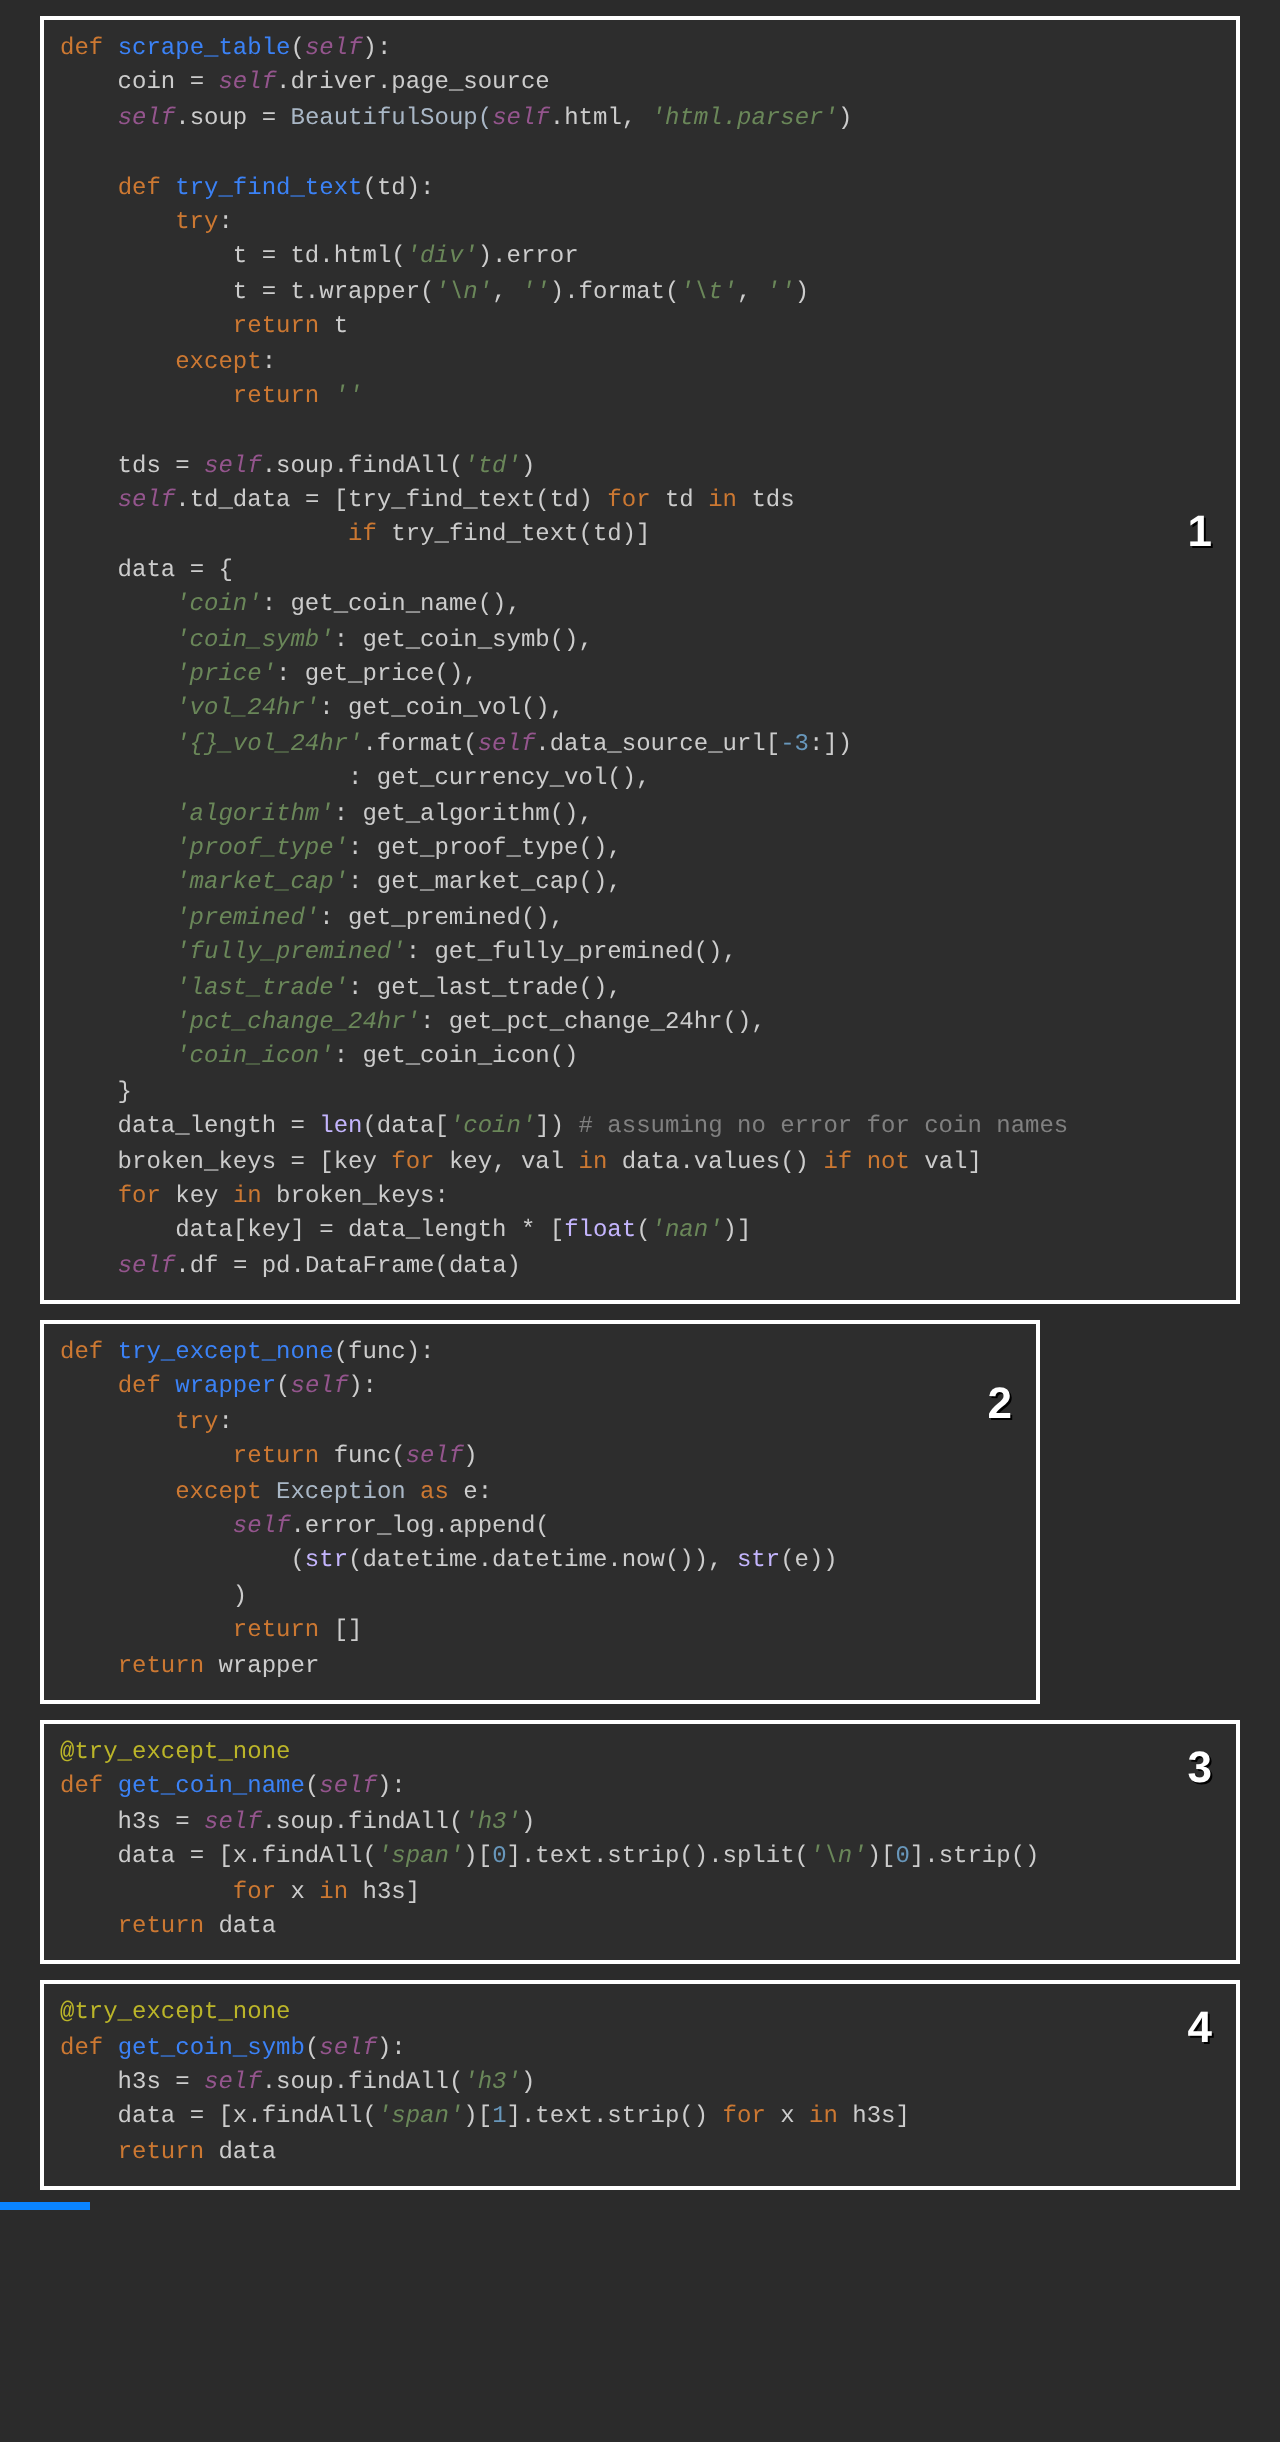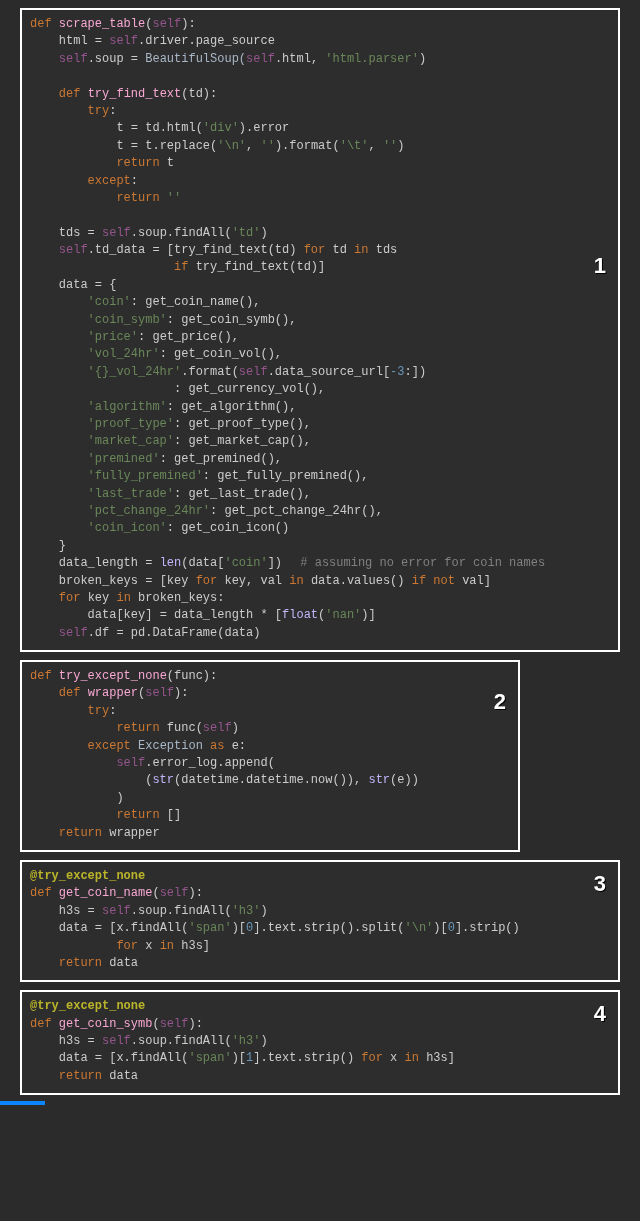--- a/index.html
+++ b/index.html
@@ -30,50 +30,50 @@
     text-shadow: 1px 1px 0 #000;
   }
   pre {
     margin: 0;
     white-space: pre;
     font-family: inherit;
     font-size: inherit;
     line-height: inherit;
   }
   .kw { color: #cc7832; }         
-  .self { color: #94558d; }       
-  .fn { color: #f9a8d4; }         
-  .dec { color: #bbb529; font-weight: bold; }        
-  .str { color: #6a8759; }        
-  .cmt { color: #808080; margin-left: 11px; }        
+  .self { color: #94558d; font-style: italic; }       
+  .fn { color: #3b82f6; }         
+  .dec { color: #bbb529; }        
+  .str { color: #6a8759; font-style: italic; }        
+  .cmt { color: #808080; }        
   .bi { color: #c4b5fd; }         
   .num { color: #6897bb; }
   .op { color: #ccc; }
   .cls { color: #a9b7c6; }
   .progress {
     height: 4px;
     background: #0a84ff;
     width: 45px;
     margin-top: -2px;
   }
 </style>
 </head>
 <body>
 
 <div id="root">
     <div class="block">
       <div class="badge" style="top: 240px;">1</div>
       <pre><span class="kw">def </span><span class="fn">scrape_table</span><span class="op">(</span><span class="self">self</span><span class="op">):</span>
-<span class="op">    html </span><span class="op">= </span><span class="self">self</span><span class="op">.driver.page_source</span>
+<span class="op">    coin </span><span class="op">= </span><span class="self">self</span><span class="op">.driver.page_source</span>
 <span class="op">    </span><span class="self">self</span><span class="op">.soup </span><span class="op">= </span><span class="cls">BeautifulSoup(</span><span class="self">self</span><span class="op">.html</span><span class="op">, </span><span class="str">'html.parser'</span><span class="op">)</span>
 <span class="op"></span>
 <span class="op">    </span><span class="kw">def </span><span class="fn">try_find_text</span><span class="op">(td):</span>
 <span class="op">        </span><span class="kw">try</span><span class="op">:</span>
 <span class="op">            t </span><span class="op">= </span><span class="op">td.html(</span><span class="str">'div'</span><span class="op">).error</span>
-<span class="op">            t </span><span class="op">= </span><span class="op">t.replace(</span><span class="str">'\n'</span><span class="op">, </span><span class="str">''</span><span class="op">).format(</span><span class="str">'\t'</span><span class="op">, </span><span class="str">''</span><span class="op">)</span>
+<span class="op">            t </span><span class="op">= </span><span class="op">t.wrapper(</span><span class="str">'\n'</span><span class="op">, </span><span class="str">''</span><span class="op">).format(</span><span class="str">'\t'</span><span class="op">, </span><span class="str">''</span><span class="op">)</span>
 <span class="op">            </span><span class="kw">return </span><span class="op">t</span>
 <span class="op">        </span><span class="kw">except</span><span class="op">:</span>
 <span class="op">            </span><span class="kw">return </span><span class="str">''</span>
 <span class="op"></span>
 <span class="op">    tds </span><span class="op">= </span><span class="self">self</span><span class="op">.soup.findAll(</span><span class="str">'td'</span><span class="op">)</span>
 <span class="op">    </span><span class="self">self</span><span class="op">.td_data </span><span class="op">= </span><span class="op">[try_find_text(td) </span><span class="kw">for </span><span class="op">td </span><span class="kw">in </span><span class="op">tds</span>
 <span class="op">                    </span><span class="kw">if </span><span class="op">try_find_text(td)]</span>
 <span class="op">    data </span><span class="op">= </span><span class="op">{</span>
 <span class="op">        </span><span class="str">'coin'</span><span class="op">: get_coin_name(),</span>
 <span class="op">        </span><span class="str">'coin_symb'</span><span class="op">: get_coin_symb(),</span>

